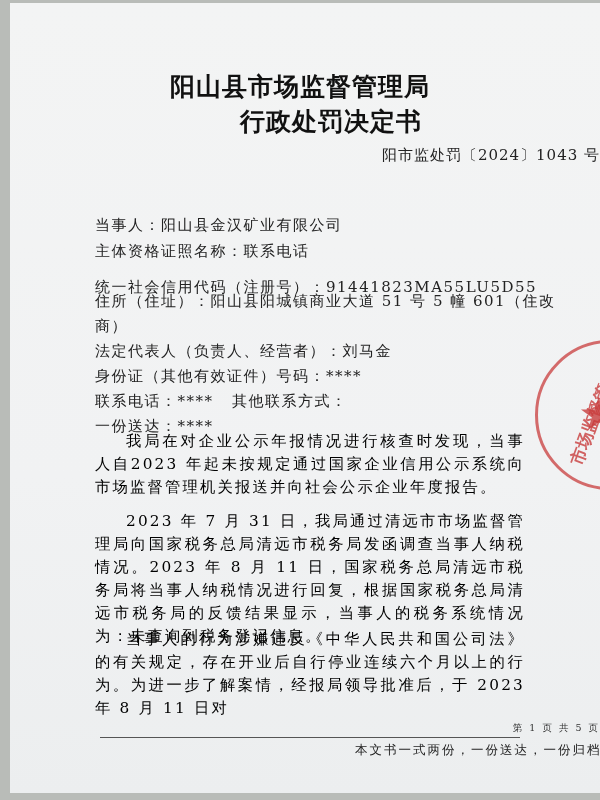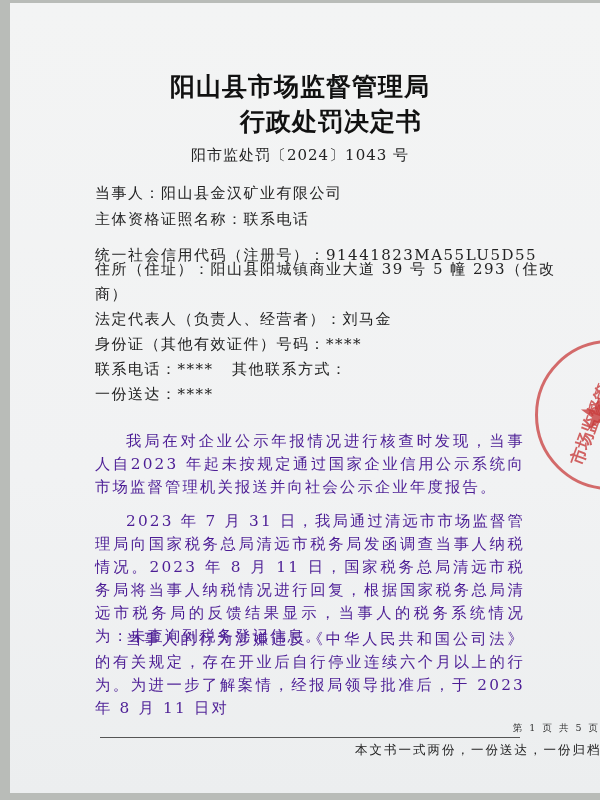--- a/index.html
+++ b/index.html
@@ -15,31 +15,31 @@
     background: linear-gradient(180deg, #f3f4f4 0%, #f1f2f3 60%, #eceeef 100%);
   }
   .title1, .title2 {
     position: absolute; left: 0; width: 600px; text-align: center;
     font-family: "DejaVu Serif", serif; font-weight: bold;
     font-size: 25px; letter-spacing: 1px; color: #111;
   }
   .title1 { top: 70px; }
   .title2 { top: 105px; margin-left: 31px; }
   .docno {
-    position: absolute; left: 0; width: 600px; text-align: center; top: 146px;
+    position: absolute; left: 0; width: 600px; text-align: right; top: 146px;
     font-size: 15px; letter-spacing: 1px; color: #222;
   }
   .line {
     position: absolute; left: 95px; font-size: 15px; letter-spacing: 1.5px;
-    white-space: nowrap; color: #222;
+    white-space: nowrap; color: #222; margin-top: 32px;
   }
   .para {
     position: absolute; left: 95px; width: 430px;
     font-size: 15.3px; letter-spacing: 2.2px; line-height: 23px;
-    text-indent: 31px; text-align: justify; color: #4c1d95;
+    text-indent: 31px; text-align: justify; color: #000000;
   }
   .pageno {
     position: absolute; top: 722px; left: 0; width: 600px; text-align: right;
     font-size: 9.5px; letter-spacing: 2px; color: #333;
   }
   .rule {
     position: absolute; top: 737px; left: 100px; width: 420px; height: 0;
     border-top: 1.5px solid #555;
   }
   .footer-note {
@@ -65,21 +65,21 @@
 
 <div class="page"></div>
 
 <div class="title1">阳山县市场监督管理局</div>
 <div class="title2">行政处罚决定书</div>
 <div class="docno">阳市监处罚〔2024〕1043 号</div>
 
 <div class="line" style="top:184px">当事人：阳山县金汉矿业有限公司</div>
 <div class="line" style="top:210px">主体资格证照名称：联系电话</div>
 <div class="line" style="top:246px">统一社会信用代码（注册号）：91441823MA55LU5D55</div>
-<div class="line" style="top:260px">住所（住址）：阳山县阳城镇商业大道 39 号 5 幢 293（住改</div>
+<div class="line" style="top:260px">住所（住址）：阳山县阳城镇商业大道 51 号 5 幢 601（住改</div>
 <div class="line" style="top:285px">商）</div>
 <div class="line" style="top:310px">法定代表人（负责人、经营者）：刘马金</div>
 <div class="line" style="top:335px">身份证（其他有效证件）号码：****</div>
 <div class="line" style="top:360px">联系电话：****</div>
 <div class="line" style="top:360px; left:232px">其他联系方式：</div>
 <div class="line" style="top:385px">一份送达：****</div>
 
 <div class="para" style="top:430px">我局在对企业公示年报情况进行核查时发现，当事人自2023 年起未按规定通过国家企业信用公示系统向市场监督管理机关报送并向社会公示企业年度报告。</div>
 <div class="para" style="top:510px">2023 年 7 月 31 日，我局通过清远市市场监督管理局向国家税务总局清远市税务局发函调查当事人纳税情况。2023 年 8 月 11 日，国家税务总局清远市税务局将当事人纳税情况进行回复，根据国家税务总局清远市税务局的反馈结果显示，当事人的税务系统情况为：未查询到税务登记信息。</div>
 <div class="para" style="top:628px">当事人的行为涉嫌违反《中华人民共和国公司法》的有关规定，存在开业后自行停业连续六个月以上的行为。为进一步了解案情，经报局领导批准后，于 2023 年 8 月 11 日对</div>

